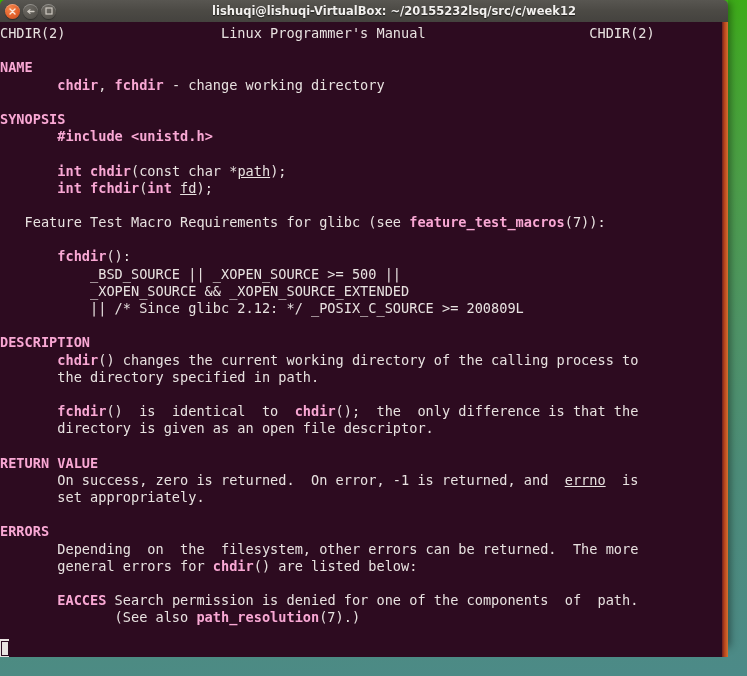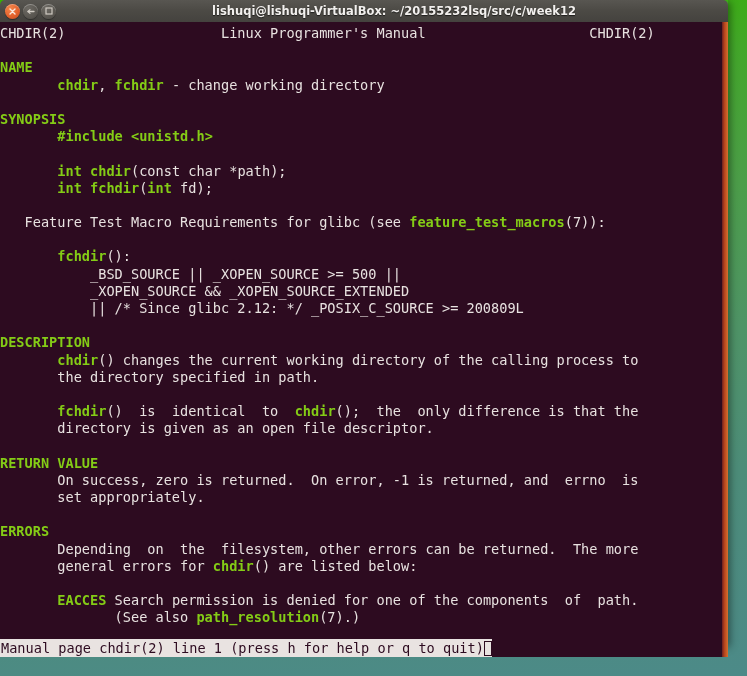--- a/index.html
+++ b/index.html
@@ -108,22 +108,22 @@
     top: 3px;
     right: 0;
     font-family: "DejaVu Sans Mono", monospace;
     font-size: 13.6px;
     line-height: 17.2px;
     color: #e8e2e0;
     white-space: pre;
     letter-spacing: 0px;
   }
   .line { height: 17.2px; white-space: pre; }
-  .b { font-weight: bold; color: #84cc16; }
-  .u { }
+  .b { font-weight: bold; color: #f9a8d4; }
+  .u { text-decoration: underline; }
   
   #status-line {
     position: absolute;
     left: 0;
     bottom: 0;
     height: 18px;
     line-height: 18px;
     font-family: "DejaVu Sans Mono", monospace;
     font-size: 13.6px;
     white-space: pre;
@@ -183,21 +183,21 @@
         </div>
       </div>
       <div id="window-title">lishuqi@lishuqi-VirtualBox: ~/20155232lsq/src/c/week12</div>
     </div>
 
     <div id="terminal-body">
 
       <div id="screen">
         <div id="pager"><div class="line">CHDIR(2)                   Linux Programmer's Manual                    CHDIR(2)</div><div class="line">&nbsp;</div><div class="line"><span class="b">NAME</span></div><div class="line">       <span class="b">chdir</span>, <span class="b">fchdir</span> - change working directory</div><div class="line">&nbsp;</div><div class="line"><span class="b">SYNOPSIS</span></div><div class="line">       <span class="b">#include</span> <span class="b">&lt;unistd.h&gt;</span></div><div class="line">&nbsp;</div><div class="line">       <span class="b">int</span> <span class="b">chdir</span>(const char *<span class="u">path</span>);</div><div class="line">       <span class="b">int</span> <span class="b">fchdir</span>(<span class="b">int</span> <span class="u">fd</span>);</div><div class="line">&nbsp;</div><div class="line">   Feature Test Macro Requirements for glibc (see <span class="b">feature_test_macros</span>(7)):</div><div class="line">&nbsp;</div><div class="line">       <span class="b">fchdir</span>():</div><div class="line">           _BSD_SOURCE || _XOPEN_SOURCE &gt;= 500 ||</div><div class="line">           _XOPEN_SOURCE &amp;&amp; _XOPEN_SOURCE_EXTENDED</div><div class="line">           || /* Since glibc 2.12: */ _POSIX_C_SOURCE &gt;= 200809L</div><div class="line">&nbsp;</div><div class="line"><span class="b">DESCRIPTION</span></div><div class="line">       <span class="b">chdir</span>() changes the current working directory of the calling process to</div><div class="line">       the directory specified in path.</div><div class="line">&nbsp;</div><div class="line">       <span class="b">fchdir</span>()  is  identical  to  <span class="b">chdir</span>();  the  only difference is that the</div><div class="line">       directory is given as an open file descriptor.</div><div class="line">&nbsp;</div><div class="line"><span class="b">RETURN VALUE</span></div><div class="line">       On success, zero is returned.  On error, -1 is returned, and  <span class="u">errno</span>  is</div><div class="line">       set appropriately.</div><div class="line">&nbsp;</div><div class="line"><span class="b">ERRORS</span></div><div class="line">       Depending  on  the  filesystem, other errors can be returned.  The more</div><div class="line">       general errors for <span class="b">chdir</span>() are listed below:</div><div class="line">&nbsp;</div><div class="line">       <span class="b">EACCES</span> Search permission is denied for one of the components  of  path.</div><div class="line">              (See also <span class="b">path_resolution</span>(7).)</div></div>
 
-        <div id="status-line"><span>Manual page chdir(2) line 1 (press h for help or q to quit)</span><span id="status-cursor"></span></div>
+        <div id="status-line"><span id="status-cursor"></span></div>
       </div>
 
       <div id="scrollbar-track">
         <div id="scrollbar-thumb"></div>
       </div>
 
     </div>
 
   </div>
 </div>

